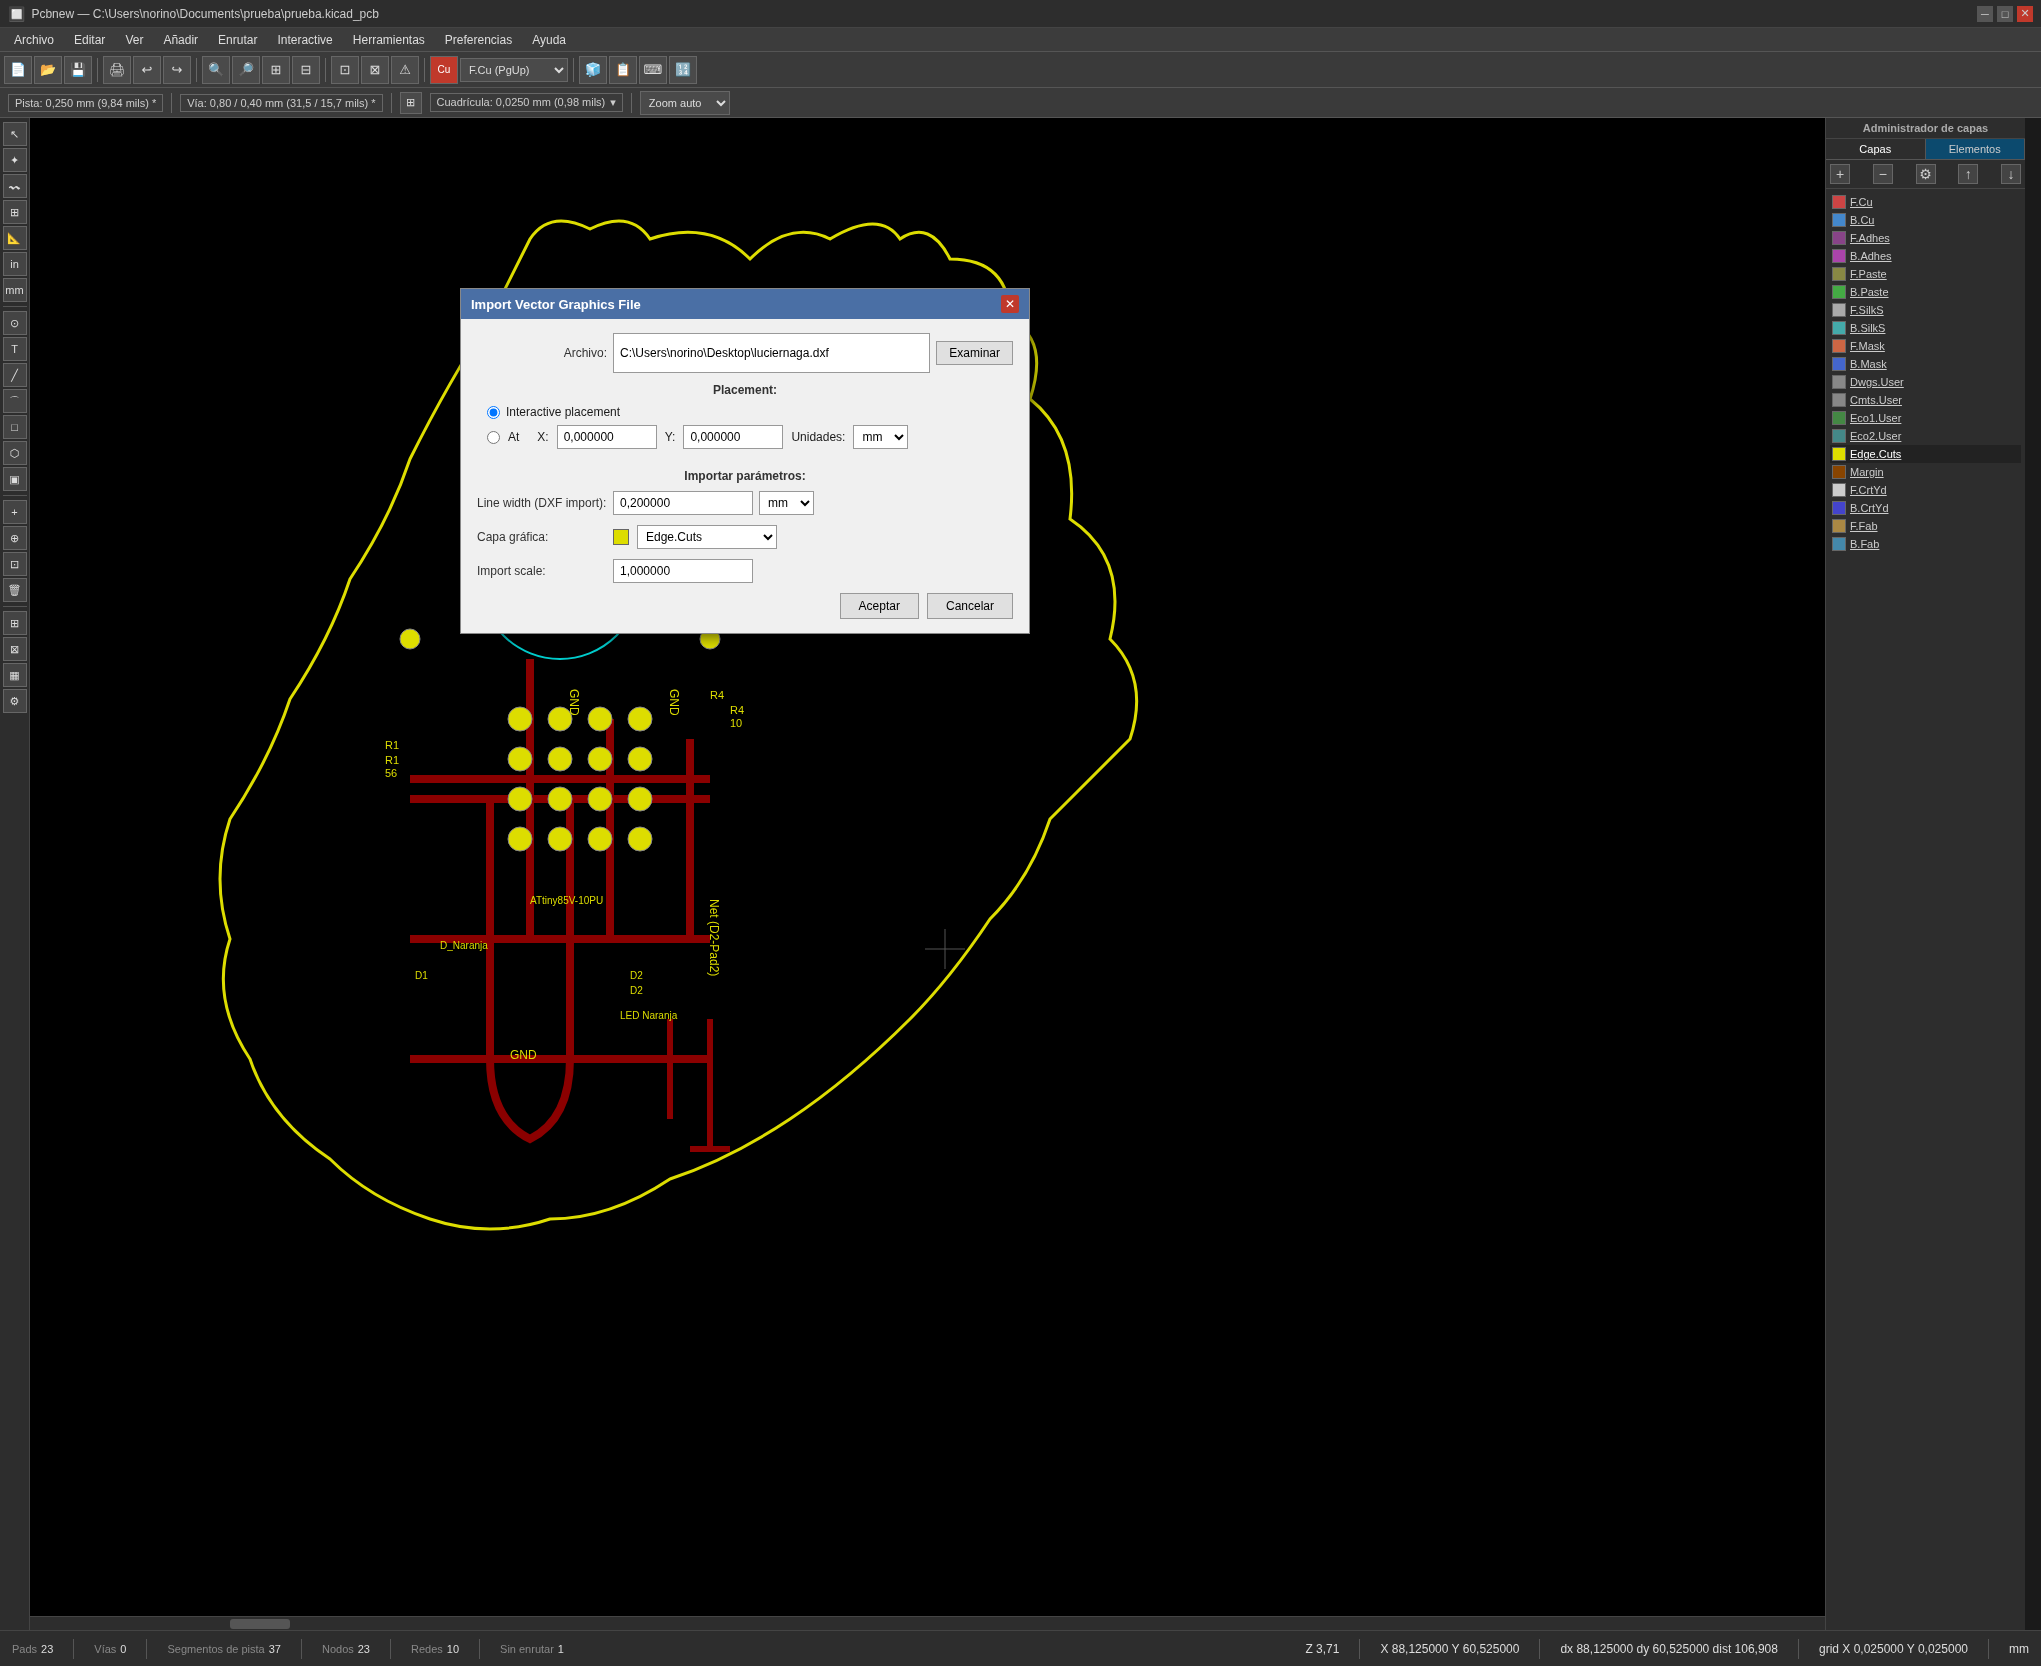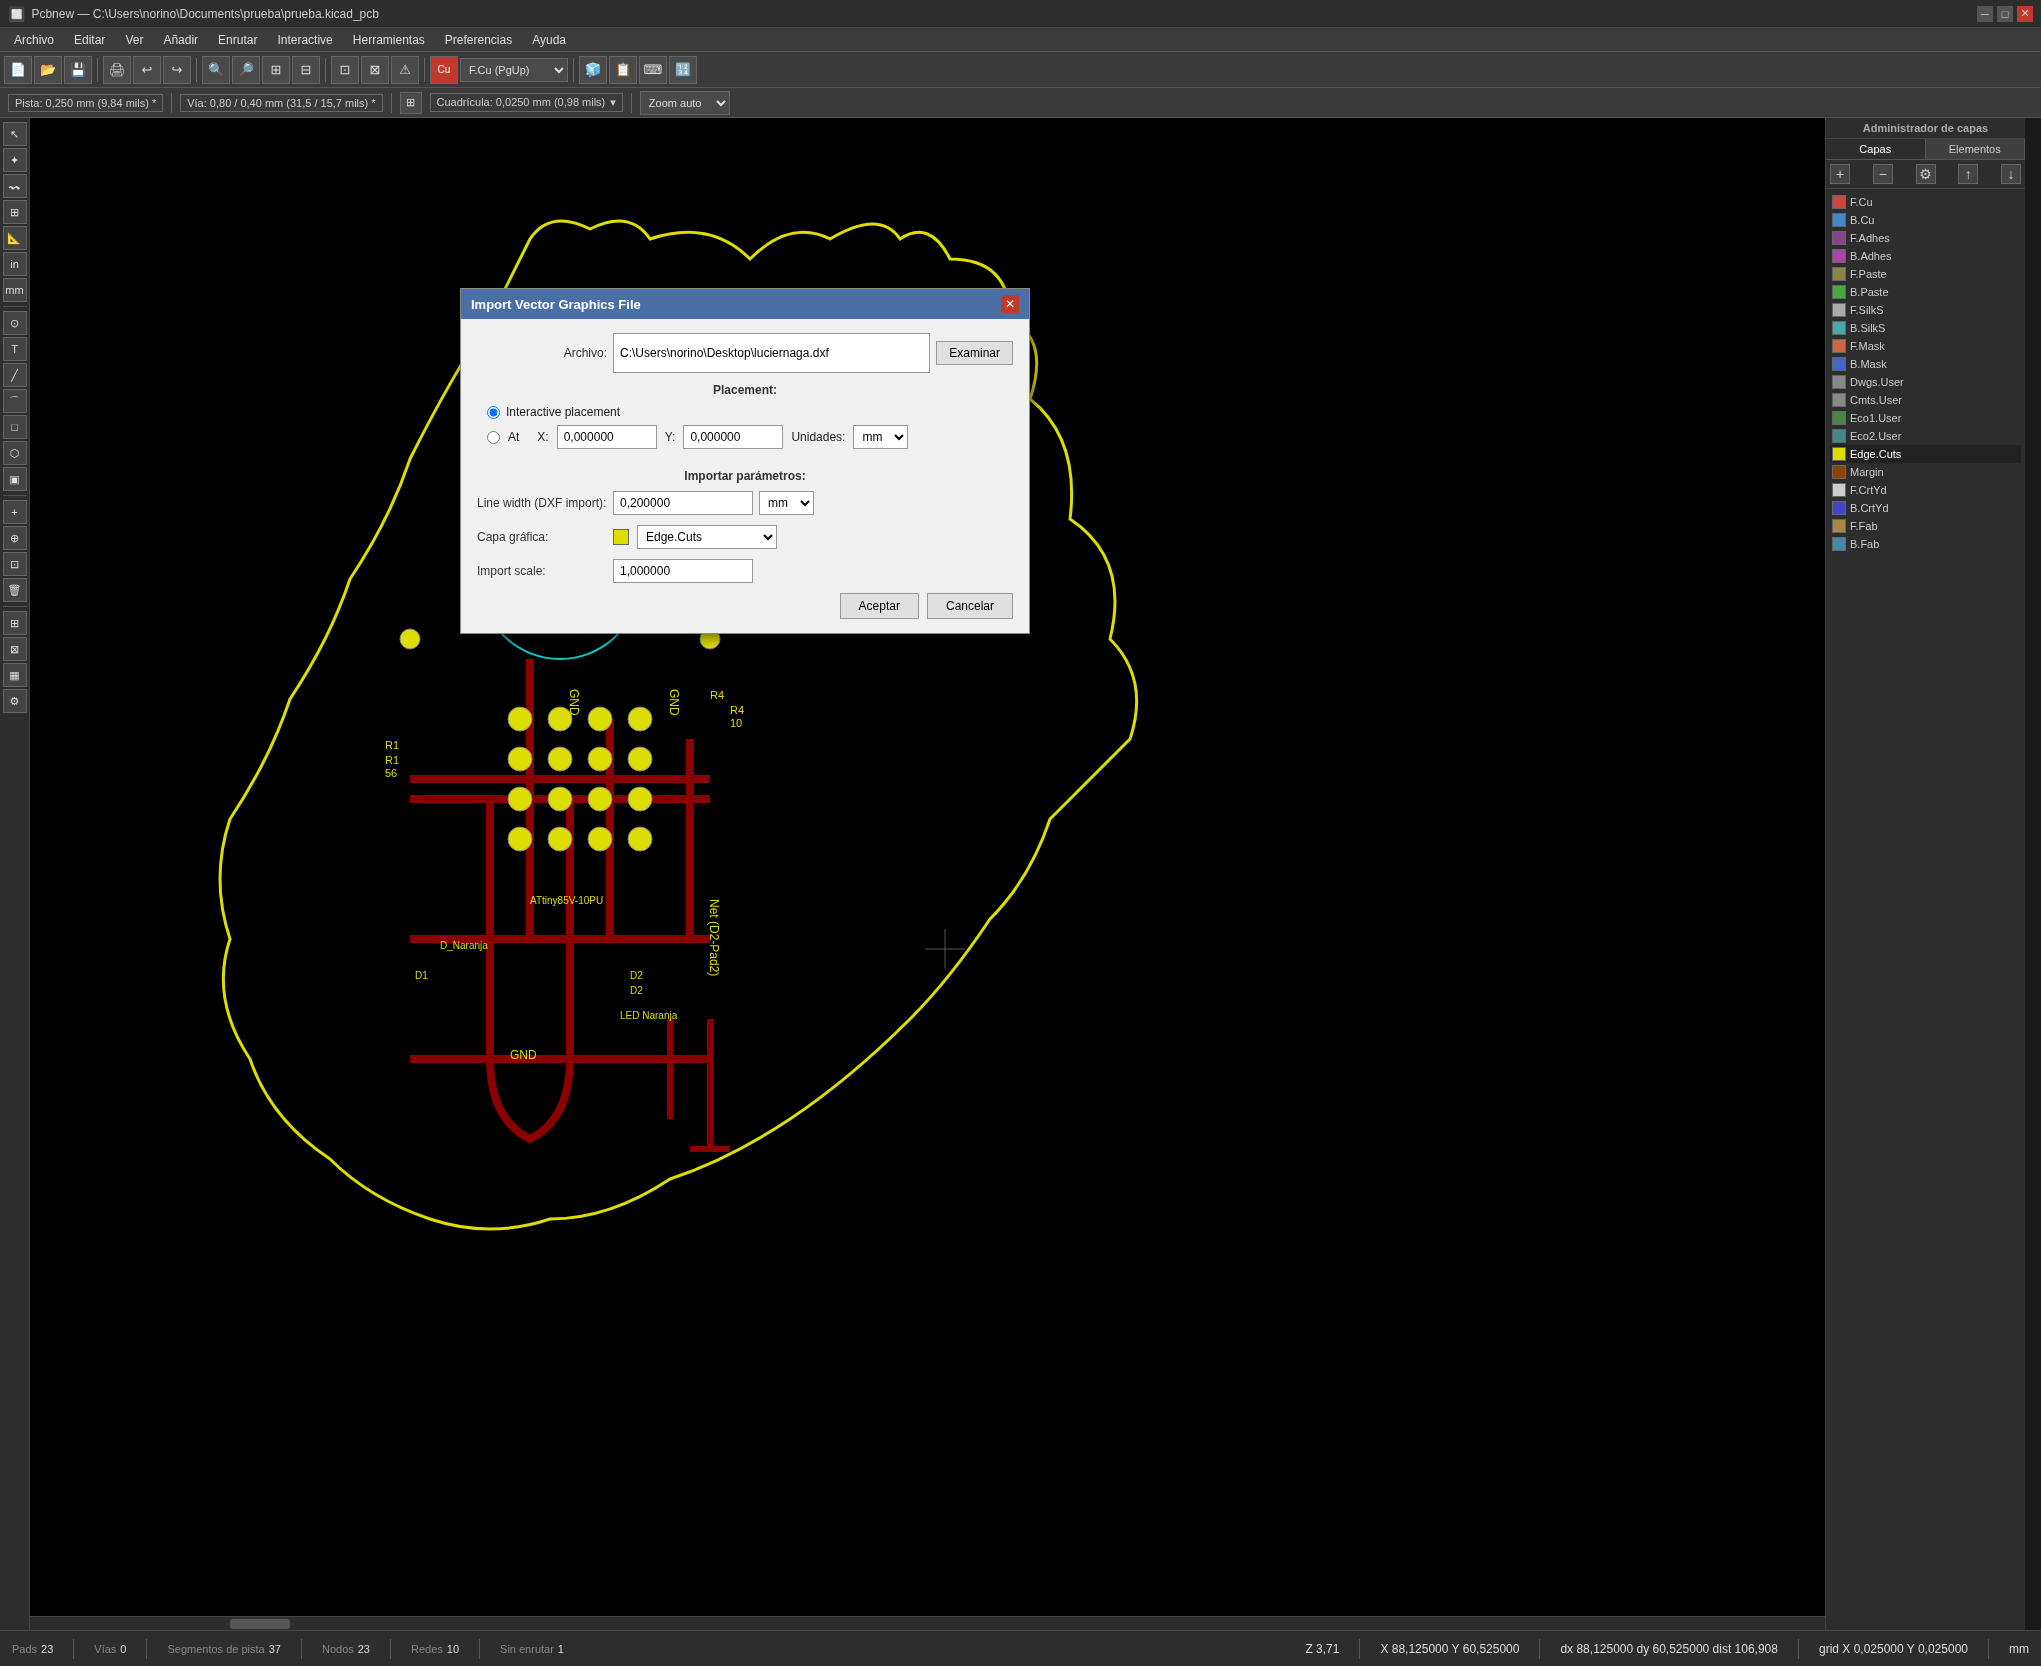--- a/index.html
+++ b/index.html
@@ -44,23 +44,23 @@
       border-right: 1px solid #444; display: flex; flex-direction: column; align-items: center; padding-top: 4px; gap: 2px; z-index: 50;
     }
     .lt-btn { width: 24px; height: 24px; background: #444; border: 1px solid #666; cursor: pointer; display: flex; align-items: center; justify-content: center; color: #ddd; font-size: 11px; }
 
     
     #right-panel {
       position: absolute; top: 118px; right: 16px; width: 200px; bottom: 36px; background: #2d2d2d;
       border-left: 1px solid #444; z-index: 50; display: flex; flex-direction: column;
     }
     #right-panel-tabs { display: flex; border-bottom: 1px solid #555; }
-    .rp-tab { flex: 1; padding: 4px; text-align: center; font-size: 11px; cursor: pointer; color: #ccc; background: #404040; border-right: 1px solid #555; }
+    .rp-tab { flex: 1; padding: 4px; text-align: center; font-size: 11px; cursor: pointer; color: #ccc; background: #0c4a6e; border-right: 1px solid #555; }
     .rp-tab.active { background: #2d2d2d; color: #fff; }
-    .rp-content { flex: 1; overflow-y: auto; padding: 4px; }
+    .rp-content { flex: 1; overflow-y: auto; padding: 4px; text-decoration: underline; }
     .layer-item { display: flex; align-items: center; gap: 4px; padding: 2px 2px; cursor: pointer; font-size: 11px; color: #ccc; }
     .layer-color { width: 14px; height: 14px; border: 1px solid #666; flex-shrink: 0; }
     .layer-add-btn { width: 20px; height: 20px; background: #444; border: 1px solid #666; cursor: pointer; display: flex; align-items: center; justify-content: center; color: #ccc; font-size: 14px; }
 
     
     #canvas-area {
       position: absolute; top: 118px; left: 30px; right: 200px; bottom: 36px;
       background: #000; overflow: hidden;
     }
 

